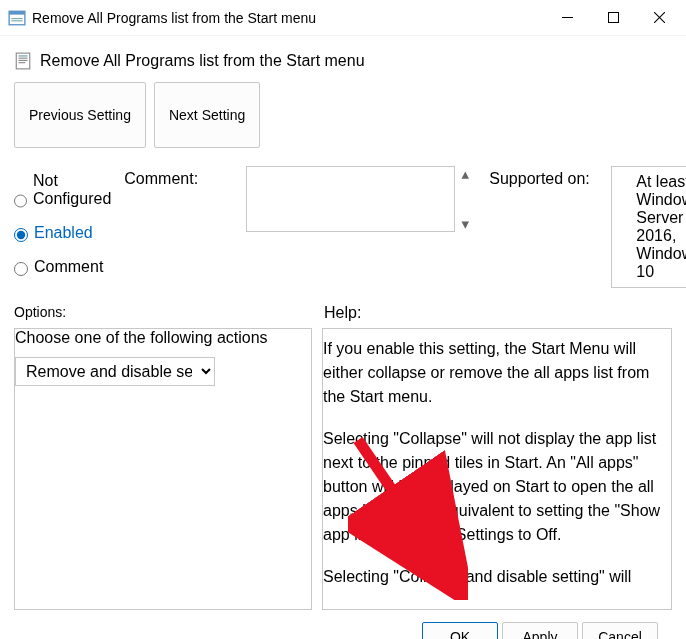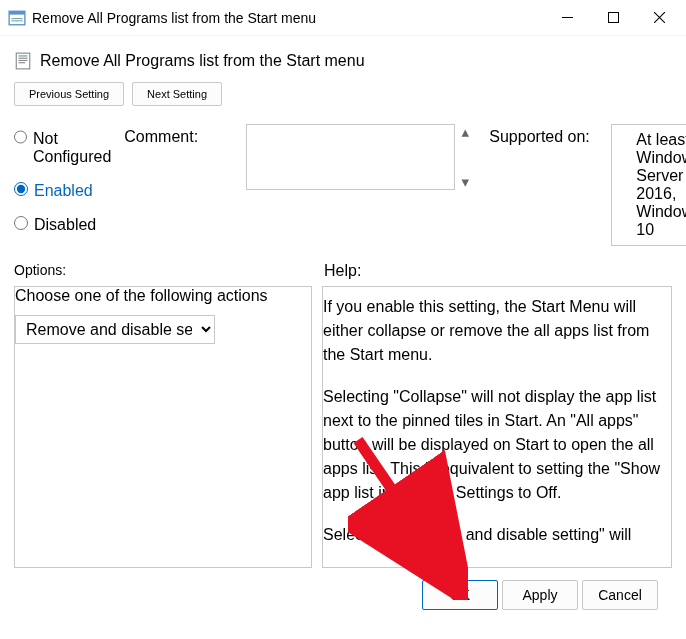--- a/index.html
+++ b/index.html
@@ -35,32 +35,32 @@
   .header-row { display:flex; align-items:center; margin-bottom:12px; }
   .doc-icon {
     width:18px; height:18px; margin-right:8px;
     display:flex; align-items:center; justify-content:center;
   }
   .header-text { font-size:16px; }
   .nav-row { display:flex; gap:8px; margin-bottom:18px; }
   .nav-btn {
     border:1px solid #c8c8c8;
     background:#fcfcfc;
-    padding:5px 14px;
-    font-size:11px;
+    padding:24px 14px;
+    font-size:14px;
     border-radius:2px;
     font-family:inherit;
   }
   .top-area {
     display:flex;
     gap:12px;
     margin-bottom:16px;
   }
   .radio-col { width:156px; display:flex; flex-direction:column; gap:16px; padding-top:6px;}
-  .radio-item { display:flex; align-items:flex-start; gap:6px; font-size:16px;}
+  .radio-item { display:flex; align-items:flex-end; gap:6px; font-size:16px;}
   .radio-item input { margin:0; width:14px; height:14px; accent-color:#0067c0; }
   .radio-item.enabled { color:#0067c0; }
   .config-col { flex:1; display:flex; gap:14px; }
   .config-row { display:flex; gap:10px; align-items:flex-start; }
   .config-label { width:112px; font-size:16px; padding-top:4px;}
   .comment-box {
     flex:1;
     height:66px;
     border:1px solid #c8c8c8;
     background:#fff;
@@ -198,21 +198,21 @@
       <label class="radio-item">
         <input type="radio" name="state" style="">
         <span>Not Configured</span>
       </label>
       <label class="radio-item enabled">
         <input type="radio" name="state" checked="" style="">
         <span>Enabled</span>
       </label>
       <label class="radio-item">
         <input type="radio" name="state" style="">
-        <span>Disabled</span>
+        <span>Comment</span>
       </label>
     </div>
 
     <div class="config-col">
       <div class="config-row">
         <div class="config-label">Comment:</div>
         <div class="scroll-wrapper">
           <textarea class="comment-box" style=""></textarea>
           <div class="mini-scroll">
             <div>▴</div>

